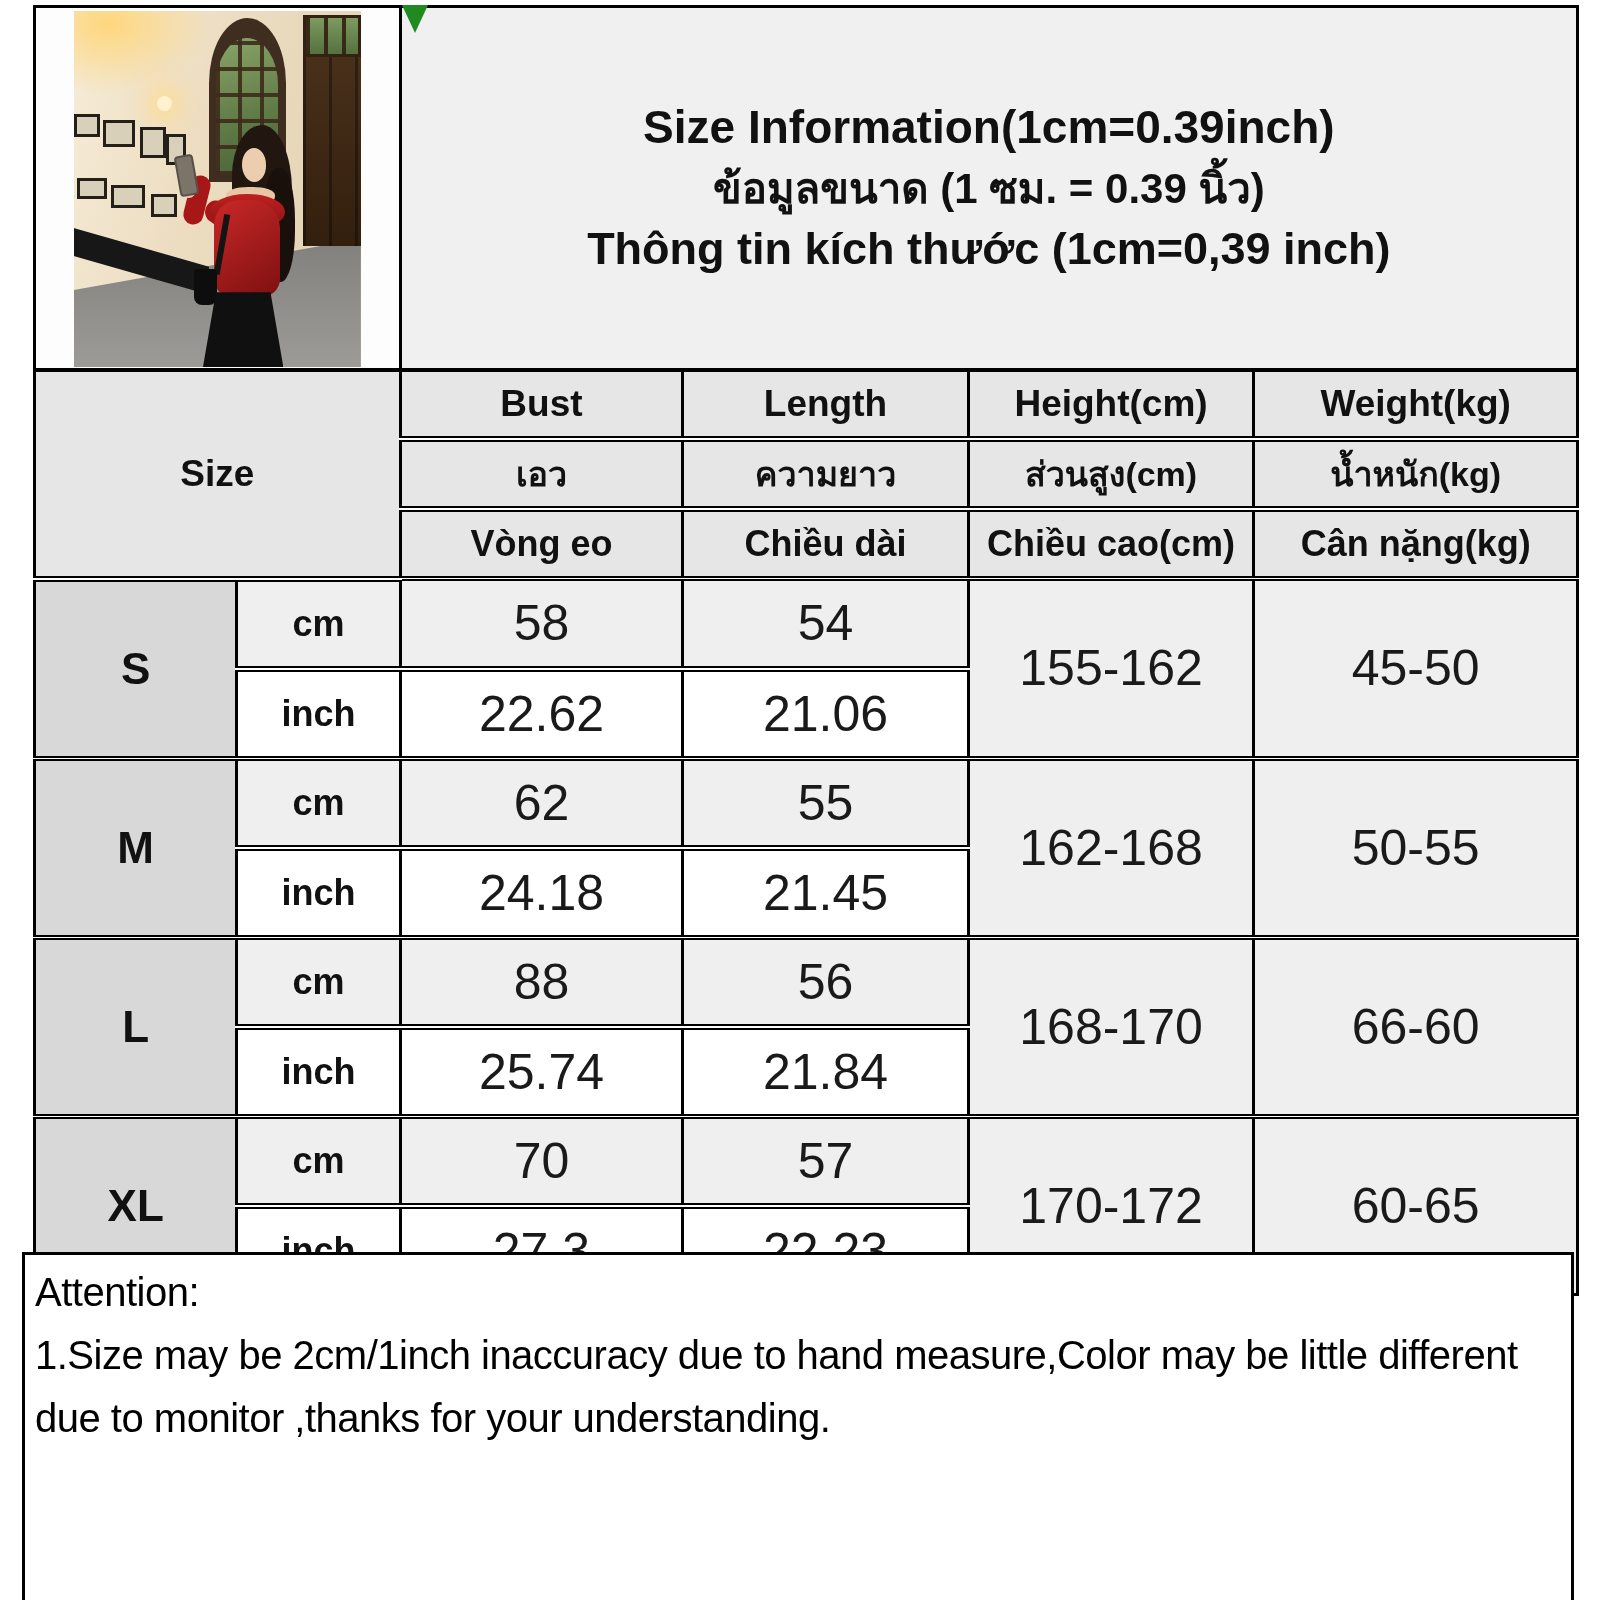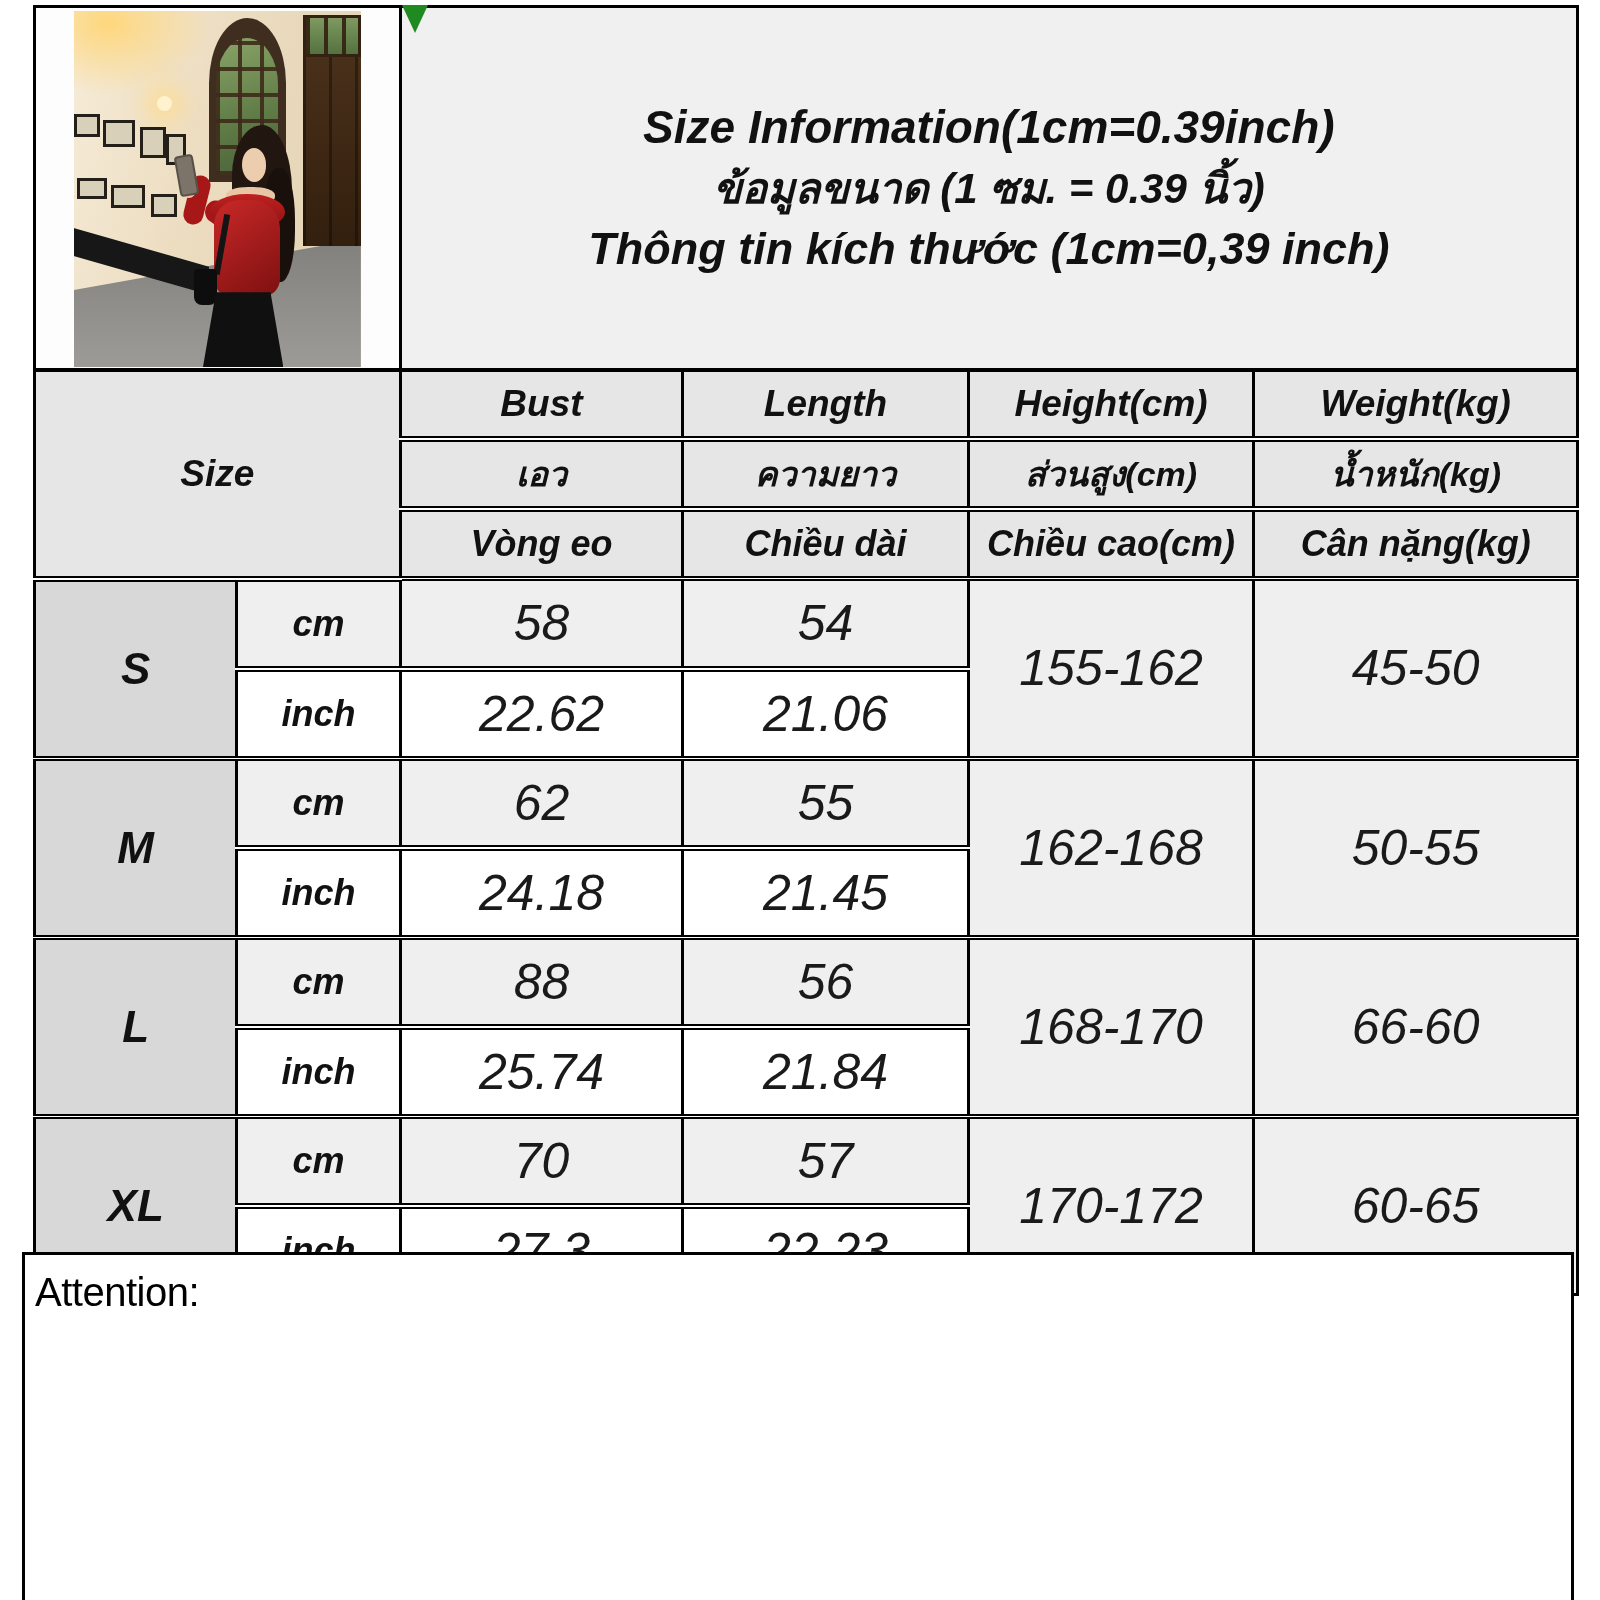--- a/index.html
+++ b/index.html
@@ -3,21 +3,21 @@
 <meta charset="utf-8">
 <style>
   html,body{margin:0;padding:0;}
   body{
     width:1600px;height:1600px;background:#ffffff;position:relative;
     font-family:"Liberation Sans","DejaVu Sans",sans-serif;color:#111;
     overflow:hidden;
   }
   
   .table-wrap{position:absolute;left:33px;top:5px;width:1546px;}
-  table.size-table{border-collapse:collapse;width:100%;table-layout:fixed;font-style:italic;}
+  table.size-table{border-collapse:collapse;width:100%;table-layout:fixed;}
   table.size-table td{
     border-left:3px solid #000;border-right:3px solid #000;
     border-top:3px solid #000;border-bottom:3px solid #000;
     text-align:center;vertical-align:middle;padding:0;
     overflow:hidden;
   }
   table.size-table{border:3px solid #000;}
   tr.media-row td{border-bottom:4px solid #000;}
   .photo-cell{background:#fdfdfd;height:360px;}
   .title-cell{background:#f0f0f0;}
@@ -240,13 +240,14 @@
       <td class="unit">inch</td>
       <td class="val">27.3</td>
       <td class="val">22.23</td>
     </tr>
   </tbody>
     </table>
 </div>
 
 <div class="attention">
   <p>Attention:</p>
+  <p>1.Size may be 2cm/1inch inaccuracy due to hand measure,Color may be little different due to monitor ,thanks for your understanding.</p>
 </div>
 
 </body></html>

